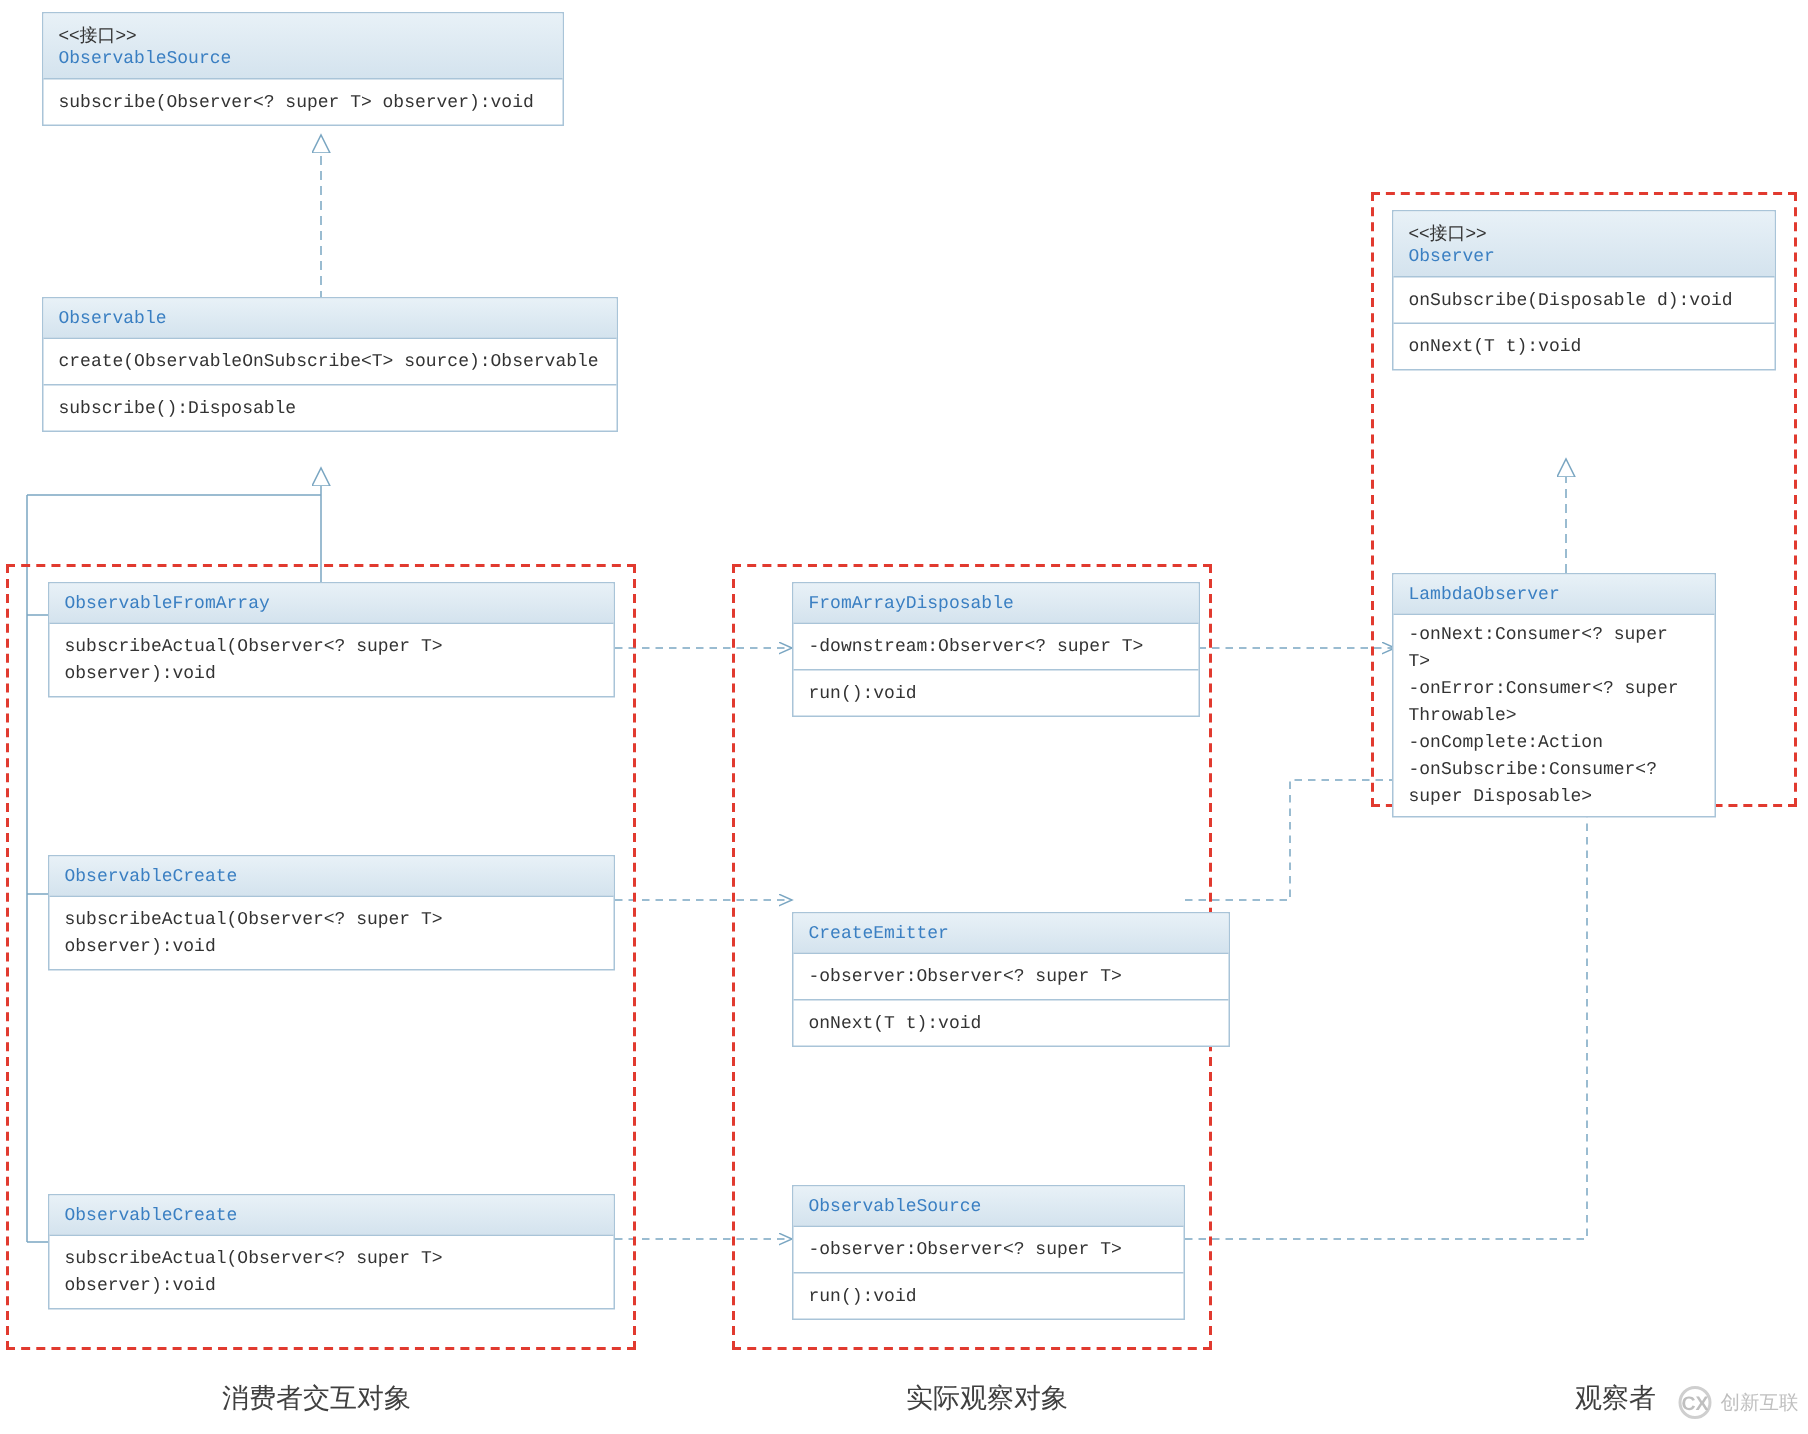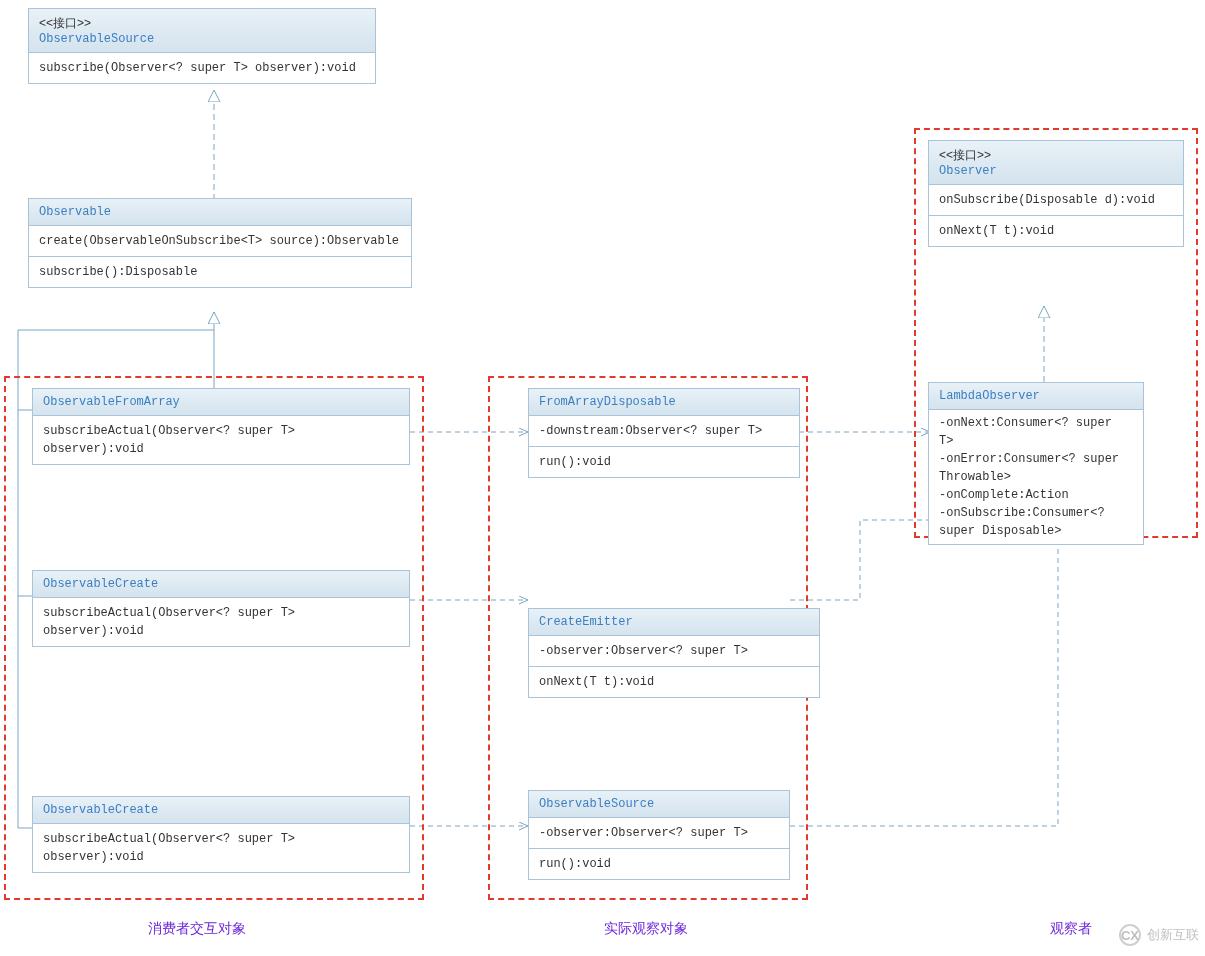--- a/index.html
+++ b/index.html
@@ -36,22 +36,22 @@
     font-family: Consolas, "Courier New", monospace;
     line-height: 1.5;
   }
   .uml .section:last-child { border-bottom: none; }
   .dashed-group {
     position: absolute;
     border: 2px dashed #e13a2f;
   }
   .group-label {
     position: absolute;
-    color: #6d28d9;
-    font-size: 14px;
+    color: #404040;
+    font-size: 18px;
   }
   svg.lines {
     position: absolute;
     left: 0; top: 0;
     width: 1205px; height: 956px;
     pointer-events: none;
   }
   .watermark {
     position: absolute;
     right: 6px;

